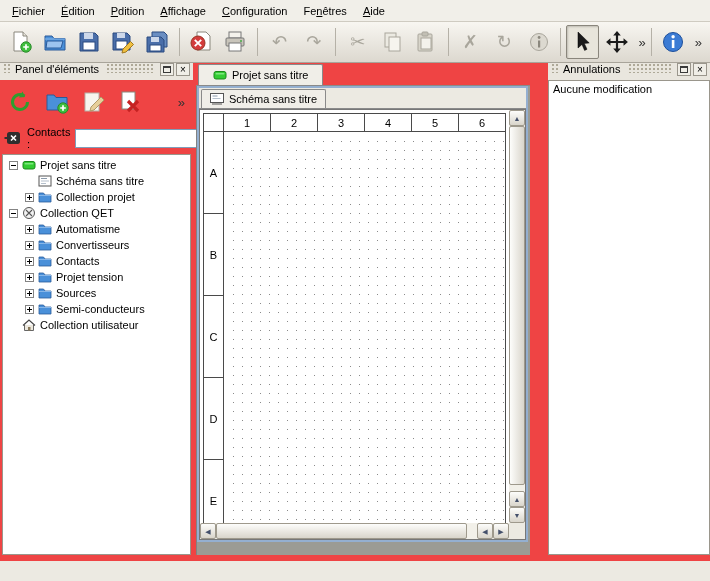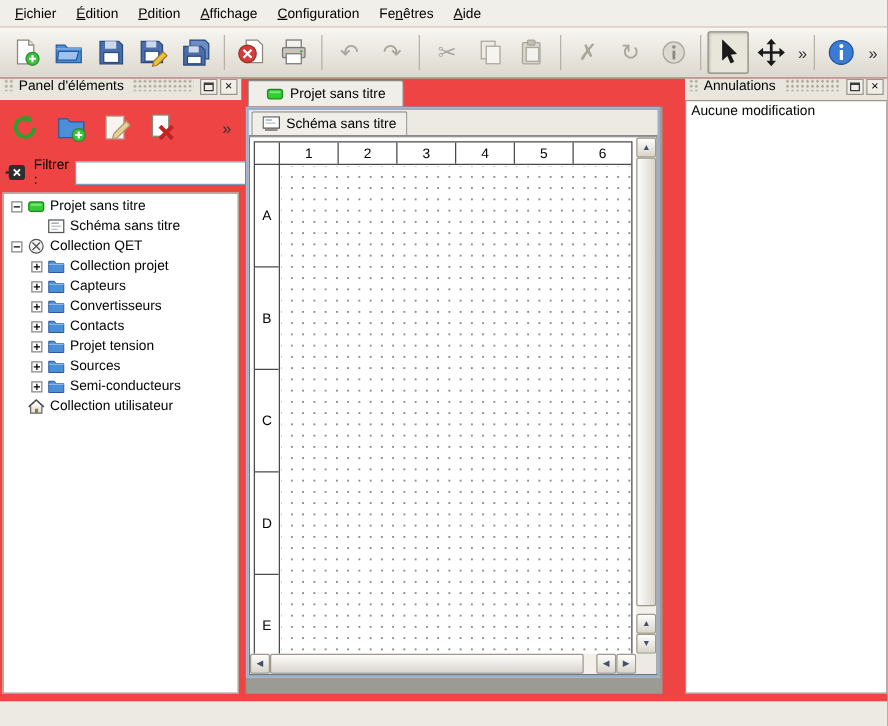--- a/index.html
+++ b/index.html
@@ -297,21 +297,21 @@
         <div class="chev">»</div>
       </div>
       <div class="filter-row">
         <span>
             <svg width="18" height="16" viewBox="0 0 18 16">
               <rect x="3" y="2" width="13" height="12" rx="2.5" fill="#2e2e2e"></rect>
               <path d="M7 5.5l5 5M12 5.5l-5 5" stroke="#fff" stroke-width="1.6"></path>
               <path d="M3.5 8L0.5 8" stroke="#2e2e2e" stroke-width="2"></path>
             </svg>
           </span>
-        <span>Filtrer :</span>
+        <span>Contacts :</span>
         <input class="filter-input" type="text" value="" style="">
       </div>
       <div class="tree">
         <div class="trow">
           <span class="exp minus"></span>
           <span class="ticon">
               <svg width="14" height="14" viewBox="0 0 14 14">
                 <rect x="1" y="3.5" width="12" height="7.5" rx="2" fill="#33cc33" stroke="#1a8a1a"></rect>
                 <rect x="2.5" y="5" width="9" height="1.5" rx="0.7" fill="#7fe57f"></rect>
               </svg>
@@ -322,49 +322,49 @@
           <span class="ticon">
               <svg width="14" height="14" viewBox="0 0 14 14">
                 <rect x="1" y="2" width="12" height="10" fill="#fff" stroke="#555"></rect>
                 <rect x="3" y="4" width="6" height="1" fill="#8a99aa"></rect>
                 <rect x="3" y="6.5" width="8" height="1" fill="#b5c0cc"></rect>
                 <rect x="3" y="9" width="5" height="1" fill="#b5c0cc"></rect>
               </svg>
             </span>
           <span>Schéma sans titre</span>
         </div>
+        <div class="trow lvl1">
+          <span class="exp plus"></span>
+          <span class="ticon">
+              <svg width="14" height="14" viewBox="0 0 14 14">
+                <path d="M1 3h4.5l1.5 2H13v7H1z" fill="#4a90d9" stroke="#2a5a9a" stroke-width="0.8"></path>
+                <path d="M1 5.5h12" stroke="#87b6e8"></path>
+              </svg>
+            </span>
+          <span>Collection projet</span>
+        </div>
         <div class="trow">
           <span class="exp minus"></span>
           <span class="ticon">
               <svg width="14" height="14" viewBox="0 0 14 14">
                 <circle cx="7" cy="7" r="5.5" fill="#f2f2f2" stroke="#555"></circle>
                 <path d="M4 4l6 6M10 4l-6 6" stroke="#555" stroke-width="1.1"></path>
               </svg>
             </span>
           <span>Collection QET</span>
         </div>
         <div class="trow lvl1">
           <span class="exp plus"></span>
           <span class="ticon">
               <svg width="14" height="14" viewBox="0 0 14 14">
                 <path d="M1 3h4.5l1.5 2H13v7H1z" fill="#4a90d9" stroke="#2a5a9a" stroke-width="0.8"></path>
                 <path d="M1 5.5h12" stroke="#87b6e8"></path>
               </svg>
             </span>
-          <span>Collection projet</span>
-        </div>
-        <div class="trow lvl1">
-          <span class="exp plus"></span>
-          <span class="ticon">
-              <svg width="14" height="14" viewBox="0 0 14 14">
-                <path d="M1 3h4.5l1.5 2H13v7H1z" fill="#4a90d9" stroke="#2a5a9a" stroke-width="0.8"></path>
-                <path d="M1 5.5h12" stroke="#87b6e8"></path>
-              </svg>
-            </span>
-          <span>Capteurs</span>
+          <span>Automatisme</span>
         </div>
         <div class="trow lvl1">
           <span class="exp plus"></span>
           <span class="ticon">
               <svg width="14" height="14" viewBox="0 0 14 14">
                 <path d="M1 3h4.5l1.5 2H13v7H1z" fill="#4a90d9" stroke="#2a5a9a" stroke-width="0.8"></path>
                 <path d="M1 5.5h12" stroke="#87b6e8"></path>
               </svg>
             </span>
           <span>Convertisseurs</span>

